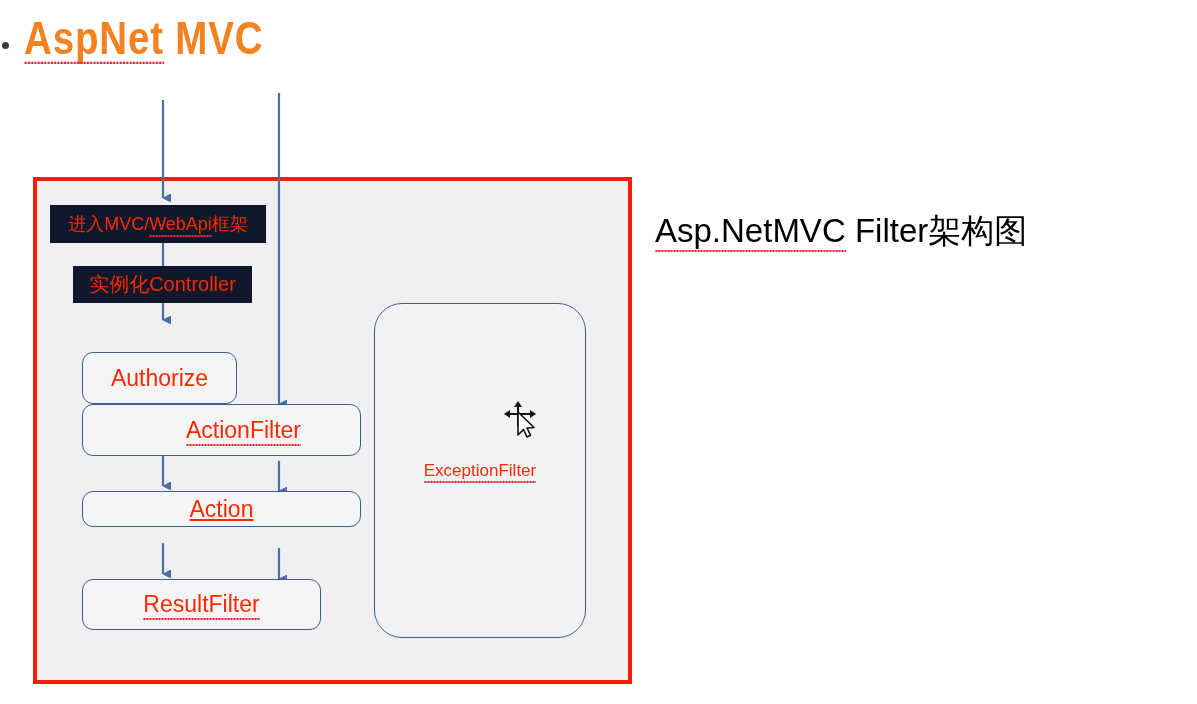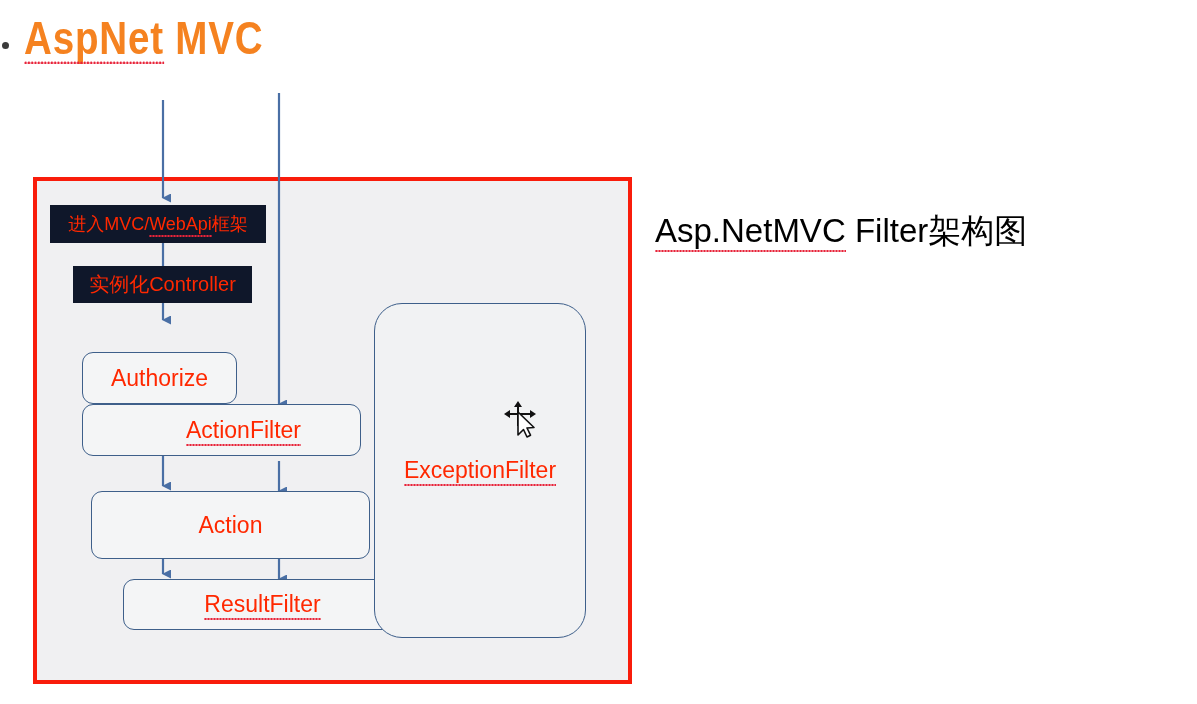--- a/index.html
+++ b/index.html
@@ -133,25 +133,25 @@
     height: 3px;
     background-image: radial-gradient(circle at 1.5px 2px, #e8243a 1px, rgba(0,0,0,0) 1.3px);
     background-size: 3px 3px;
     background-repeat: repeat-x;
   }
 
   #box-enter-framework { left: 50px; top: 205px; width: 216px; height: 38px; font-size: 18px; }
   #box-instantiate-controller { left: 73px; top: 266px; width: 179px; height: 37px; font-size: 20px; }
   #box-authorize { left: 82px; top: 325px; width: 155px; height: 52px; font-size: 23px; margin-top: 27px; }
   #box-actionfilter { left: 82px; top: 404px; width: 279px; height: 52px; font-size: 23px; padding-left: 44px; }
-  #box-action { left: 91px; top: 491px; width: 279px; height: 68px; font-size: 23px; }
-  #box-resultfilter { left: 82px; top: 579px; width: 279px; height: 51px; font-size: 23px; margin-left: 41px; }
+  #box-action { left: 82px; top: 491px; width: 279px; height: 36px; font-size: 23px; text-decoration: underline; }
+  #box-resultfilter { left: 82px; top: 579px; width: 239px; height: 51px; font-size: 23px; }
   #box-exceptionfilter {
     left: 374px; top: 303px; width: 212px; height: 335px;
-    border-radius: 28px; font-size: 23px; background: #f1f2f3;
+    border-radius: 28px; font-size: 17px; background: #f1f2f3;
   }
 
   
   #connectors {
     position: absolute;
     left: 0;
     top: 0;
     width: 1197px;
     height: 704px;
     pointer-events: none;

